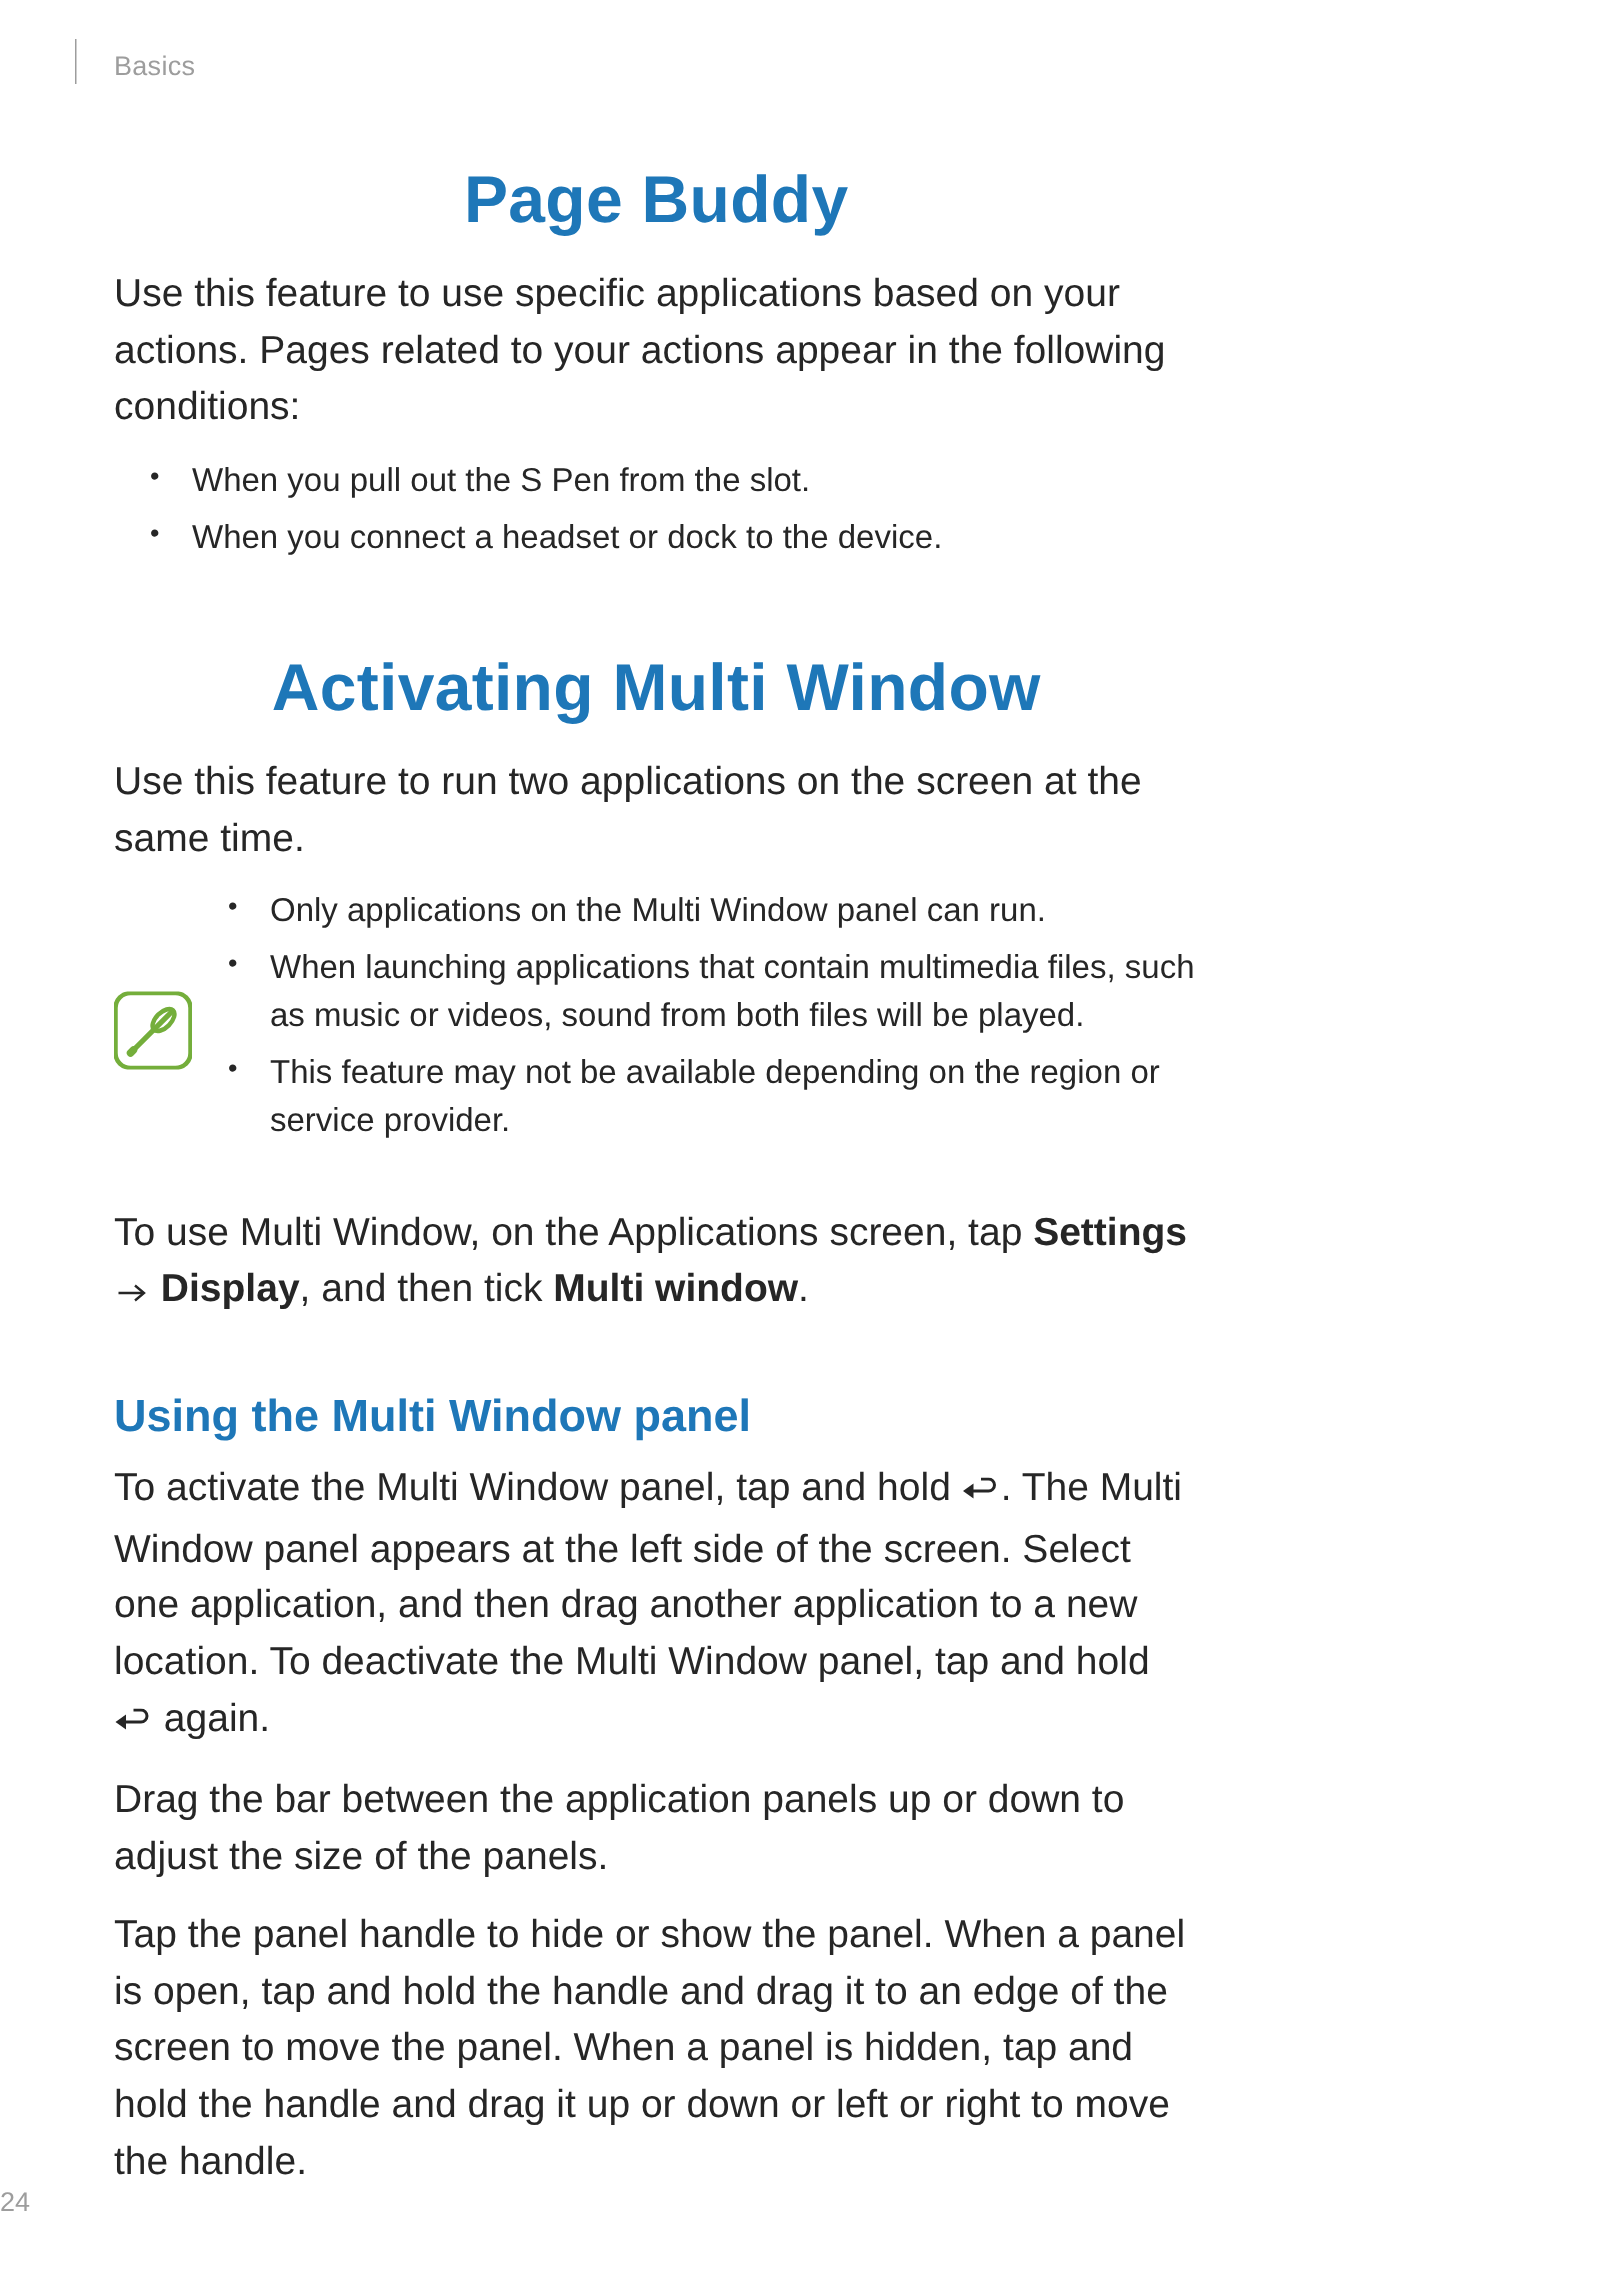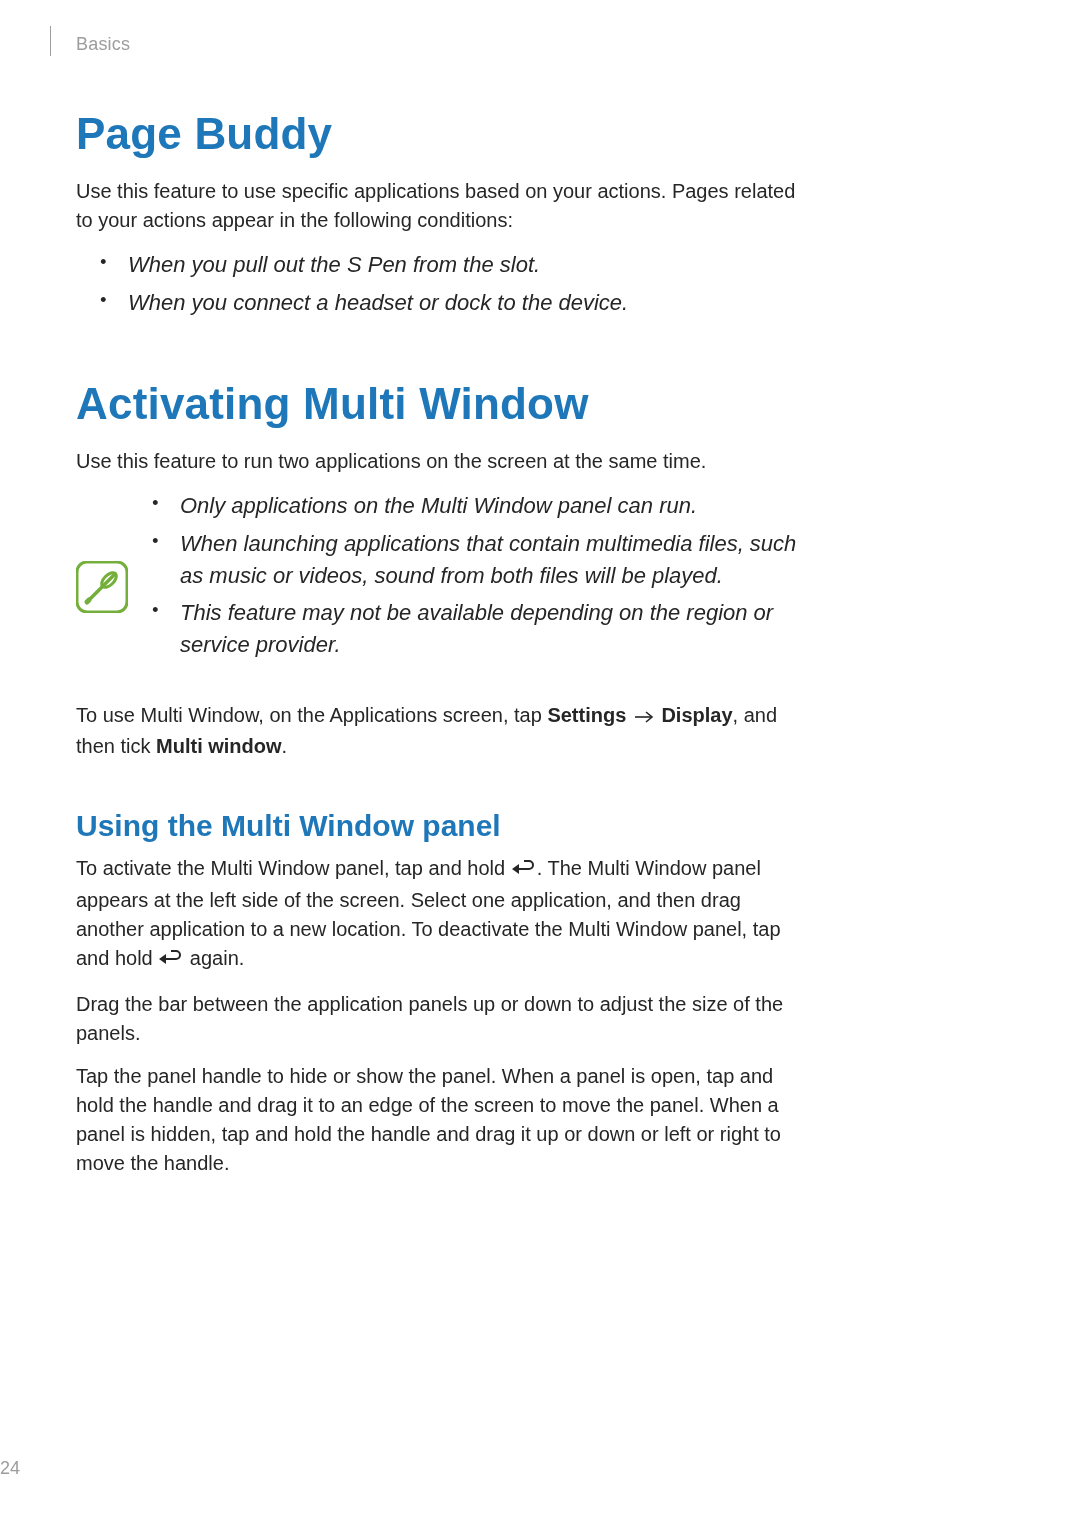--- a/index.html
+++ b/index.html
@@ -32,37 +32,37 @@
     font-size: 18px;
     letter-spacing: 0.2px;
     margin-bottom: 54px;
   }
   h1 {
     color: #1e77b8;
     font-weight: 700;
     font-size: 44px;
     margin: 0 0 18px 0;
     letter-spacing: 0.2px;
+    text-align: center;
   }
   h2 {
     color: #1e77b8;
     font-weight: 700;
     font-size: 30px;
     margin: 48px 0 5px 0;
   }
   p {
-    font-size: 20px;
+    font-size: 26px;
     line-height: 1.45;
     margin: 0 0 14px 0;
   }
   ul.bullets {
     list-style: none;
     padding: 0 0 0 24px;
     margin: 4px 0 20px 0;
-    font-style: italic;
   }
   ul.bullets > li {
     position: relative;
     font-size: 22px;
     line-height: 1.45;
     padding-left: 28px;
     margin-bottom: 6px;
   }
   ul.bullets > li::before {
     content: "•";

